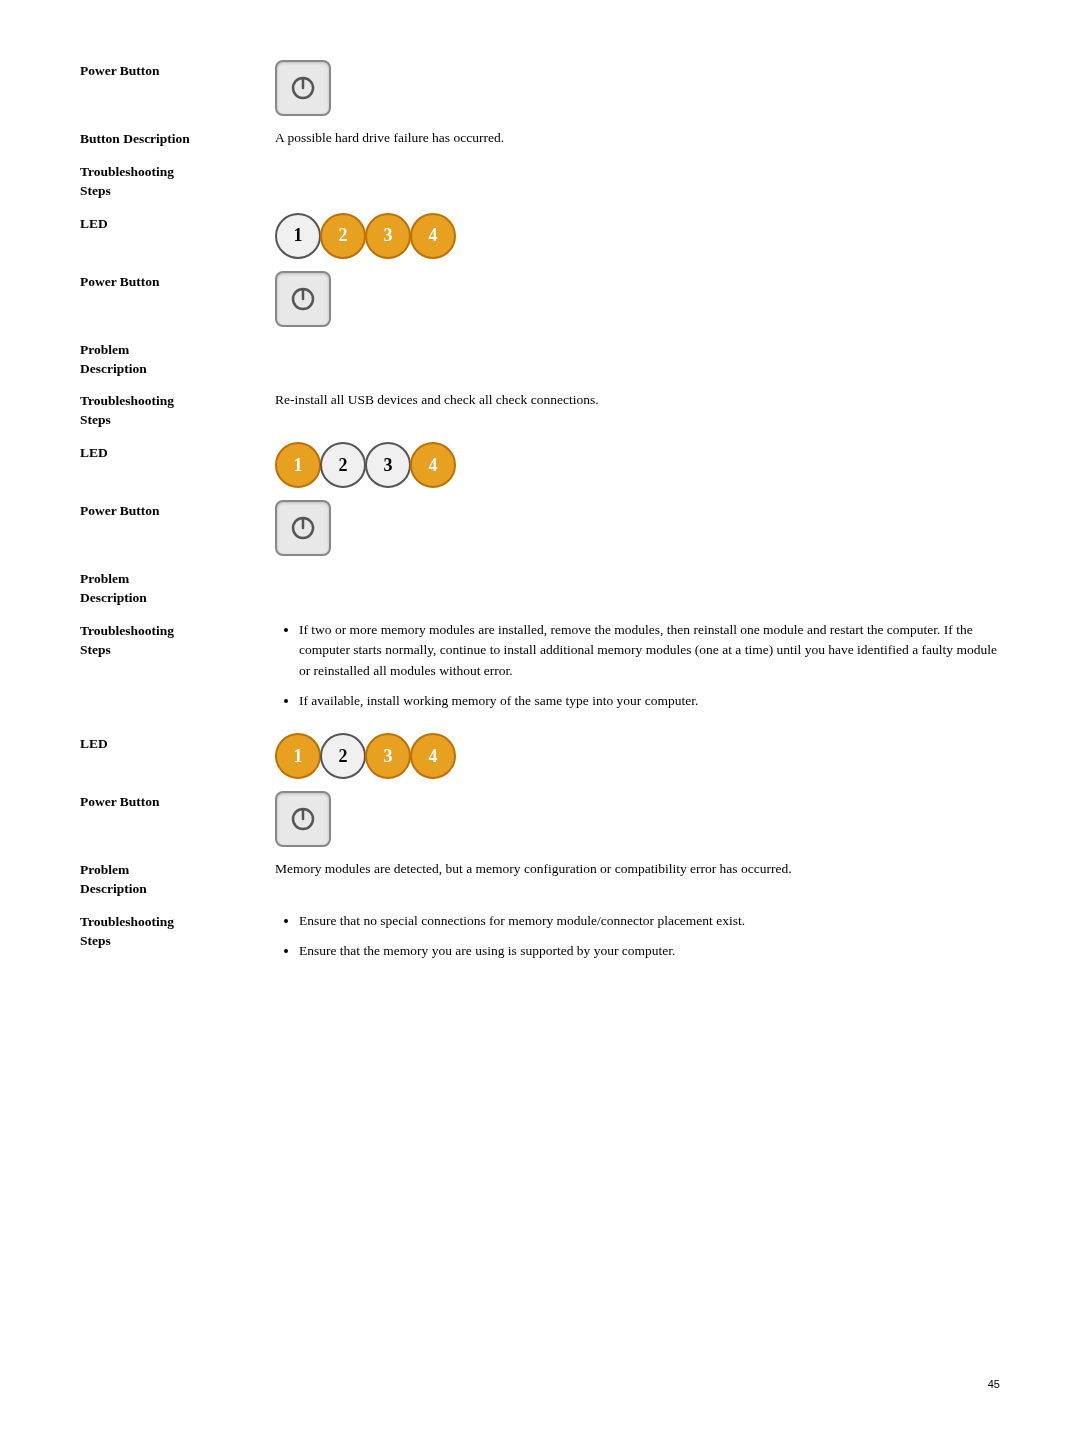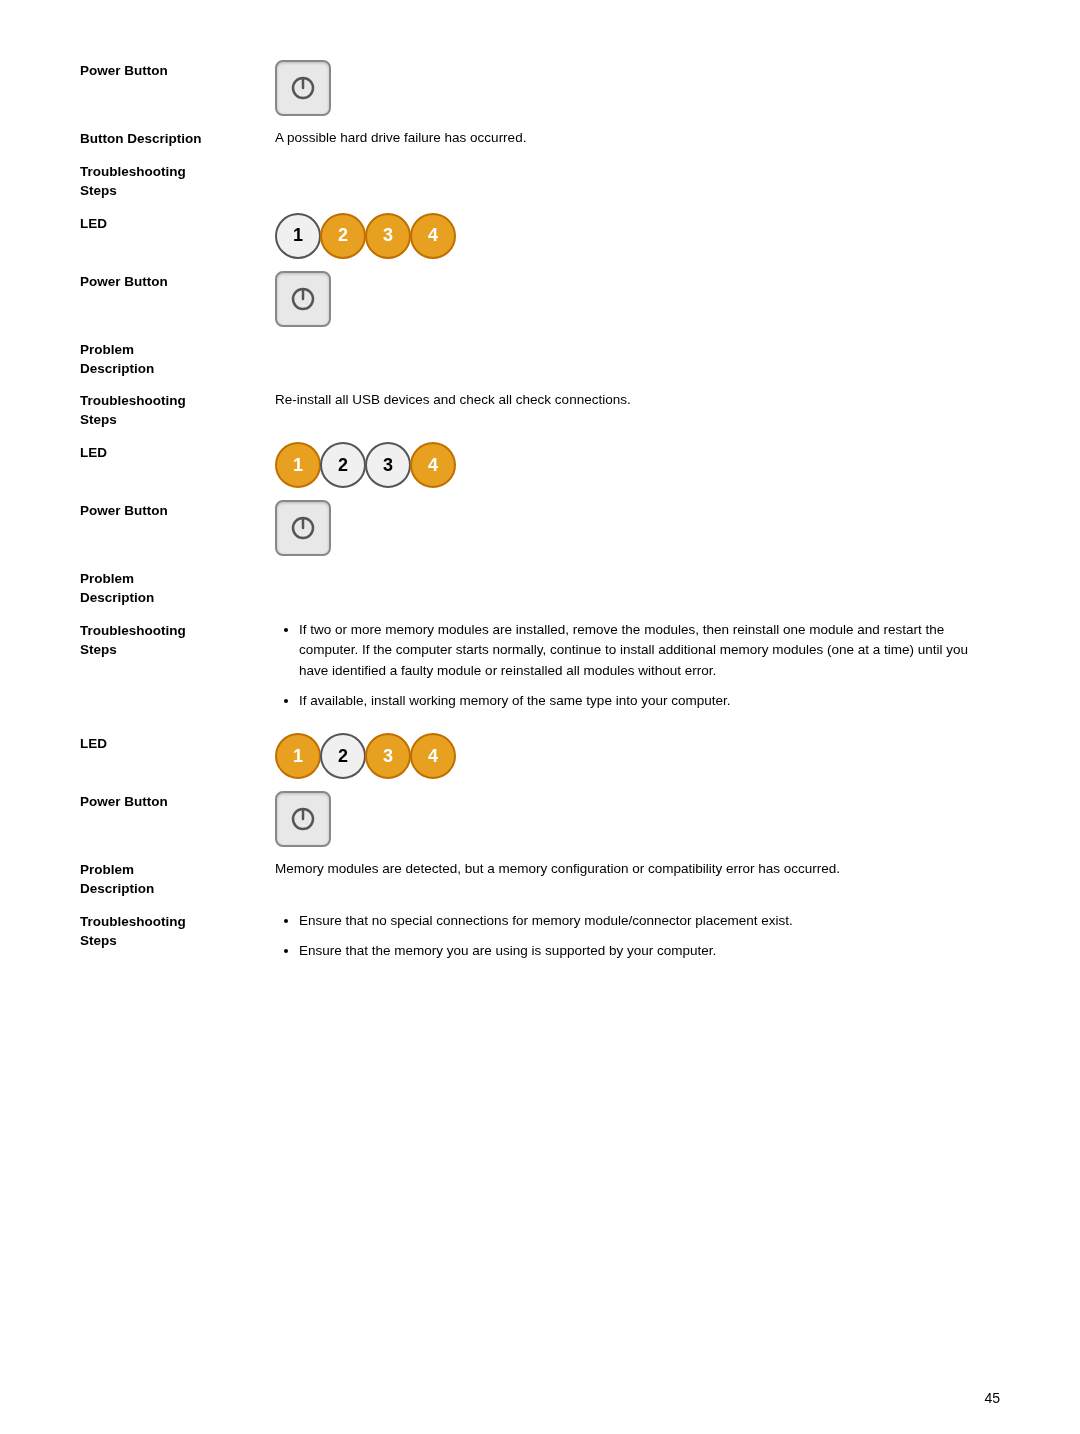--- a/index.html
+++ b/index.html
@@ -16,20 +16,21 @@
 
     .section {
       margin-bottom: 10px;
     }
 
     .row {
       display: flex;
       flex-direction: row;
       margin-bottom: 12px;
       align-items: flex-start;
+      font-family: Liberation Serif, serif;
     }
 
     .label-col {
       width: 160px;
       min-width: 160px;
       font-weight: bold;
       font-size: 13.5px;
       padding-top: 2px;
       line-height: 1.4;
     }
@@ -100,23 +101,23 @@
     }
 
     .bullet-list li {
       margin-bottom: 10px;
       line-height: 1.5;
     }
 
     
     .page-number {
       position: absolute;
-      bottom: 28px;
+      bottom: 44px;
       right: 80px;
-      font-size: 14px;
+      font-size: 11px;
     }
   </style>
 </head>
 <body>
 
 <div class="section">
 
   <div class="row">
     <div class="label-col">Power Button</div>
     <div class="content-col power-btn-wrap">

